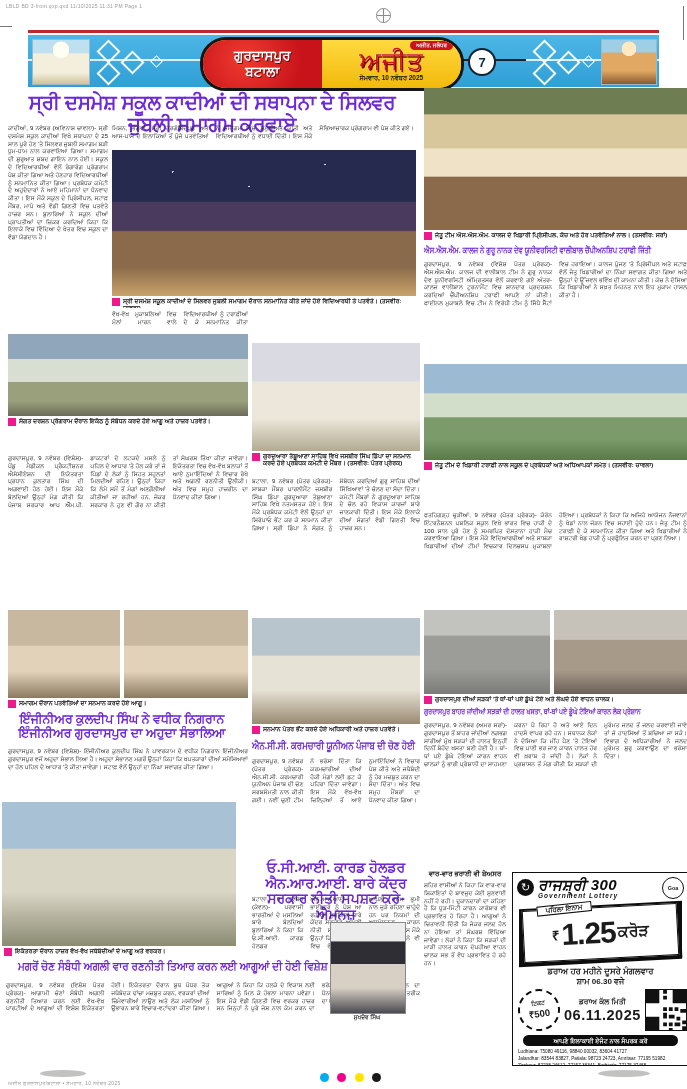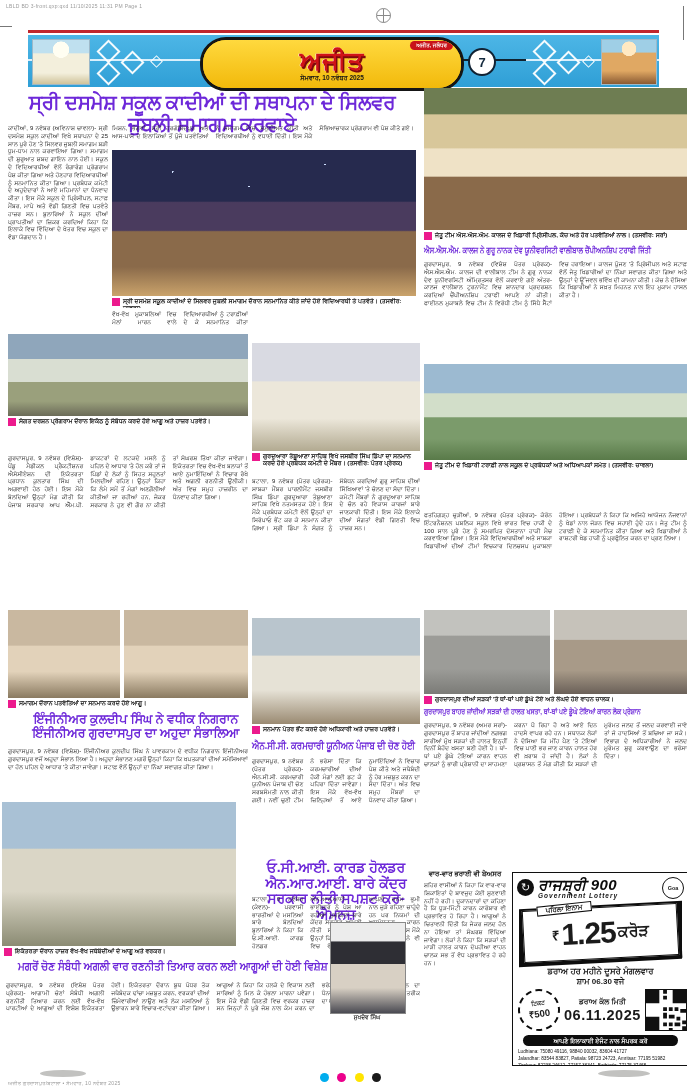--- a/index.html
+++ b/index.html
@@ -25,21 +25,21 @@
   .t-right{background:radial-gradient(circle at 50% 20%,#ffe9c2 0 16%,transparent 17%),
            linear-gradient(180deg,#9fcfe6 0 28%,#e0a863 29% 70%,#8a5a33);}
   .capsule{display:flex;border:3px solid #151515;border-radius:26px;overflow:hidden;background:#f6c513;}
   .cap-red{width:46%;background:radial-gradient(circle at 35% 40%,#ef3b30,#c8131a 70%);
     display:flex;flex-direction:column;align-items:center;justify-content:center;color:#fff;
     font-weight:bold;font-size:13.5px;line-height:1.15;text-shadow:1px 1px 0 #6e0508;}
   .cap-yel{flex:1;background:linear-gradient(180deg,#ffd93e,#f2b90b);position:relative;
     display:flex;flex-direction:column;align-items:center;justify-content:center;}
   .cap-tag{position:absolute;top:1px;right:8px;background:#c8131a;color:#fff;font-size:5.5px;
     font-weight:bold;padding:1px 6px;border-radius:6px;}
-  .cap-title{font-size:25px;font-weight:700;color:#d01217;letter-spacing:1px;
+  .cap-title{font-size:25px;font-weight:400;color:#d01217;letter-spacing:1px;
     text-shadow:1.5px 1.5px 0 #7d0a0c, -0.5px -0.5px 0 #fff;}
   .cap-date{font-size:6.5px;font-weight:bold;color:#161616;margin-top:-2px;}
   .pagecircle{width:24px;height:24px;border-radius:50%;background:#fff;border:2px solid #123;
     display:flex;align-items:center;justify-content:center;font-size:13px;font-weight:800;color:#13293d;}
   .pageline{height:2px;background:#10222f;}
   
   .hl{position:absolute;font-weight:bold;color:#6d28d9;text-align:center;line-height:1.12;}
   .fit{white-space:nowrap;display:inline-block;transform-origin:0 50%;}
   .body{position:absolute;font-size:6px;line-height:1.3;text-align:justify;color:#222;
         column-gap:7px;overflow:hidden;word-break:break-word;}
@@ -120,20 +120,24 @@
     <span class="dia small" style="left:124px;top:22px;"></span>
     <span class="dia" style="left:508px;top:8px;"></span>
     <span class="dia" style="left:508px;top:30px;"></span>
     <span class="dia" style="left:532px;top:19px;"></span>
     <span class="dia small" style="left:556px;top:22px;"></span>
   </div>
   <div class="abs photo temple t-left" style="left:32px;top:39px;width:56px;height:44px;"></div>
   <div class="abs photo temple t-right" style="left:601px;top:39px;width:54px;height:44px;"></div>
   <div class="abs pageline" style="left:452px;top:59px;width:74px;"></div>
   <div class="abs capsule" style="left:200px;top:37px;width:258px;height:48px;">
+    <div class="cap-red">
+      <span>ਗੁਰਦਾਸਪੁਰ</span>
+      <span>ਬਟਾਲਾ</span>
+    </div>
     <div class="cap-yel">
       <span class="cap-tag">ਅਜੀਤ, ਜਲੰਧਰ</span>
       <span class="cap-title">ਅਜੀਤ</span>
       <span class="cap-date">ਸੋਮਵਾਰ, 10 ਨਵੰਬਰ 2025</span>
     </div>
   </div>
   <div class="abs pagecircle" style="left:468px;top:48px;">
     <span>7</span>
   </div>
 
@@ -181,21 +185,21 @@
   </div>
   <div class="body c2" style="left:424px;top:512px;width:263px;height:94px;">ਫਤਹਿਗੜ੍ਹ ਚੂੜੀਆਂ, 9 ਨਵੰਬਰ (ਪੱਤਰ ਪ੍ਰੇਰਕ)- ਕੇਰੋਨ ਇੰਟਰਨੈਸ਼ਨਲ ਪਬਲਿਕ ਸਕੂਲ ਵਿਖੇ ਭਾਰਤ ਵਿਚ ਹਾਕੀ ਦੇ 100 ਸਾਲ ਪੂਰੇ ਹੋਣ ਨੂੰ ਸਮਰਪਿਤ ਦੋਸਤਾਨਾ ਹਾਕੀ ਮੈਚ ਕਰਵਾਇਆ ਗਿਆ। ਇਸ ਮੌਕੇ ਵਿਦਿਆਰਥੀਆਂ ਅਤੇ ਸਾਬਕਾ ਖਿਡਾਰੀਆਂ ਦੀਆਂ ਟੀਮਾਂ ਵਿਚਕਾਰ ਦਿਲਚਸਪ ਮੁਕਾਬਲਾ ਹੋਇਆ। ਪ੍ਰਬੰਧਕਾਂ ਨੇ ਕਿਹਾ ਕਿ ਅਜਿਹੇ ਆਯੋਜਨ ਨੌਜਵਾਨਾਂ ਨੂੰ ਖੇਡਾਂ ਨਾਲ ਜੋੜਨ ਵਿਚ ਸਹਾਈ ਹੁੰਦੇ ਹਨ। ਜੇਤੂ ਟੀਮ ਨੂੰ ਟਰਾਫ਼ੀ ਦੇ ਕੇ ਸਨਮਾਨਿਤ ਕੀਤਾ ਗਿਆ ਅਤੇ ਖਿਡਾਰੀਆਂ ਨੇ ਰਾਸ਼ਟਰੀ ਖੇਡ ਹਾਕੀ ਨੂੰ ਪ੍ਰਫੁੱਲਿਤ ਕਰਨ ਦਾ ਪ੍ਰਣ ਲਿਆ।</div>
 
   <div class="photo ph-award tex" style="left:8px;top:610px;width:112px;height:88px;"></div>
   <div class="photo ph-award tex" style="left:124px;top:610px;width:124px;height:88px;"></div>
   <div class="cap" style="left:8px;top:700px;width:240px;height:9px;">
     <span class="mark"></span>
     <span>ਸਮਾਗਮ ਦੌਰਾਨ ਪਤਵੰਤਿਆਂ ਦਾ ਸਨਮਾਨ ਕਰਦੇ ਹੋਏ ਆਗੂ।</span>
   </div>
 
-  <div class="hl" style="left:16px;top:712px;width:240px;font-size:12.5px;">
+  <div class="hl" style="left:2px;top:712px;width:240px;font-size:12.5px;">
     <span>ਇੰਜੀਨੀਅਰ ਕੁਲਦੀਪ ਸਿੰਘ ਨੇ ਵਧੀਕ ਨਿਗਰਾਨ ਇੰਜੀਨੀਅਰ ਗੁਰਦਾਸਪੁਰ ਦਾ ਅਹੁਦਾ ਸੰਭਾਲਿਆ</span>
   </div>
   <div class="body" style="left:8px;top:748px;width:240px;height:50px;">ਗੁਰਦਾਸਪੁਰ, 9 ਨਵੰਬਰ (ਵਿਸ਼ੇਸ਼)- ਇੰਜੀਨੀਅਰ ਕੁਲਦੀਪ ਸਿੰਘ ਨੇ ਪਾਵਰਕਾਮ ਦੇ ਵਧੀਕ ਨਿਗਰਾਨ ਇੰਜੀਨੀਅਰ ਗੁਰਦਾਸਪੁਰ ਵਜੋਂ ਅਹੁਦਾ ਸੰਭਾਲ ਲਿਆ ਹੈ। ਅਹੁਦਾ ਸੰਭਾਲਣ ਮਗਰੋਂ ਉਨ੍ਹਾਂ ਕਿਹਾ ਕਿ ਖਪਤਕਾਰਾਂ ਦੀਆਂ ਸਮੱਸਿਆਵਾਂ ਦਾ ਹੱਲ ਪਹਿਲ ਦੇ ਆਧਾਰ 'ਤੇ ਕੀਤਾ ਜਾਵੇਗਾ। ਸਟਾਫ਼ ਵੱਲੋਂ ਉਨ੍ਹਾਂ ਦਾ ਨਿੱਘਾ ਸਵਾਗਤ ਕੀਤਾ ਗਿਆ।</div>
 
   <div class="photo ph-cert tex" style="left:252px;top:618px;width:168px;height:106px;"></div>
   <div class="cap" style="left:252px;top:726px;width:168px;height:9px;">
     <span class="mark"></span>
     <span>ਸਨਮਾਨ ਪੱਤਰ ਭੇਂਟ ਕਰਦੇ ਹੋਏ ਅਧਿਕਾਰੀ ਅਤੇ ਹਾਜ਼ਰ ਪਤਵੰਤੇ।</span>
   </div>
 
@@ -234,21 +238,21 @@
 
   <div class="photo ph-portrait" style="left:330px;top:922px;width:74px;height:90px;border:1px solid #888;"></div>
   <div class="abs" style="left:330px;top:1014px;width:74px;background:#fff;font-size:5.8px;font-weight:bold;text-align:center;">ਸੁਖਦੇਵ ਸਿੰਘ</div>
 
   <div class="ad" style="left:512px;top:872px;width:175px;height:192px;">
     <div class="ad-head">
       <span class="swirl">
           <span>↻</span>
         </span>
       <span>
-        <div class="ad-brand">ਰਾਜਸ਼੍ਰੀ 900</div>
+        <div class="ad-brand">ਰਾਜਸ਼੍ਰੀ 300</div>
         <div class="ad-sub">Government Lottery</div>
       </span>
       <span class="goa">
           <span>Goa</span>
         </span>
     </div>
     <div class="prizewrap">
       <div class="prize-black"></div>
       <div class="prize-card">
         <span class="prize-tab">ਪਹਿਲਾ ਇਨਾਮ</span>

